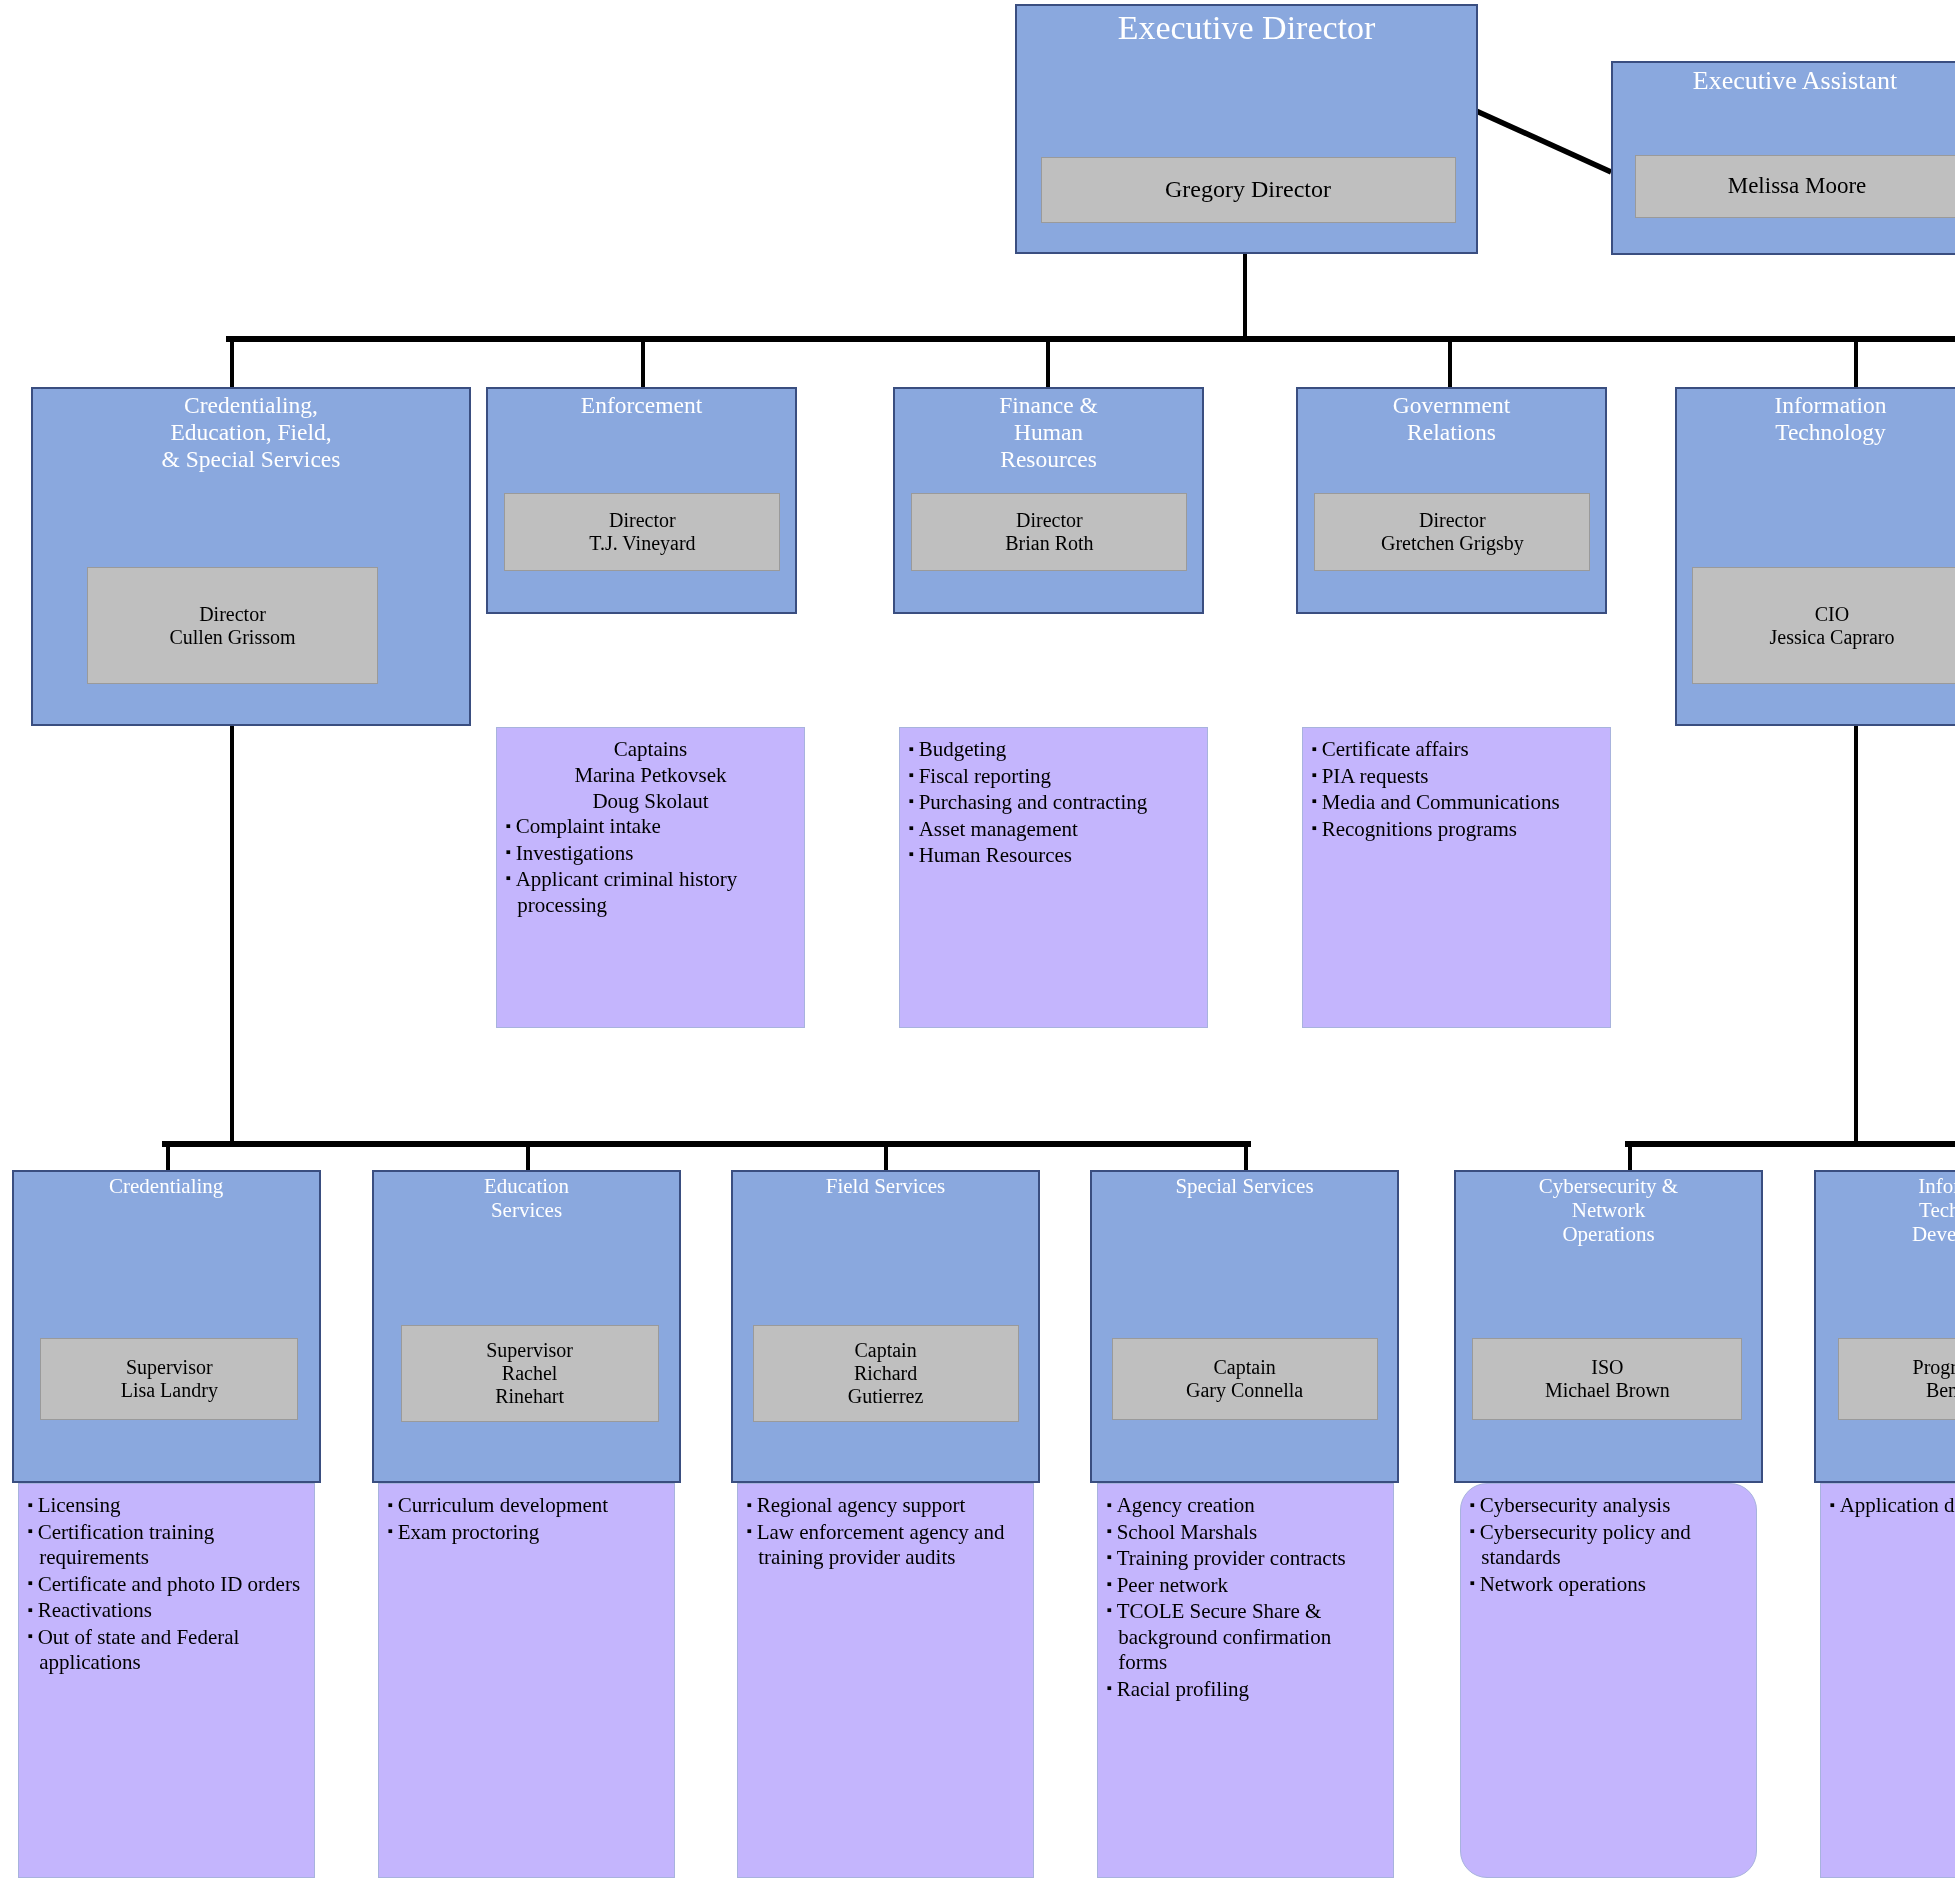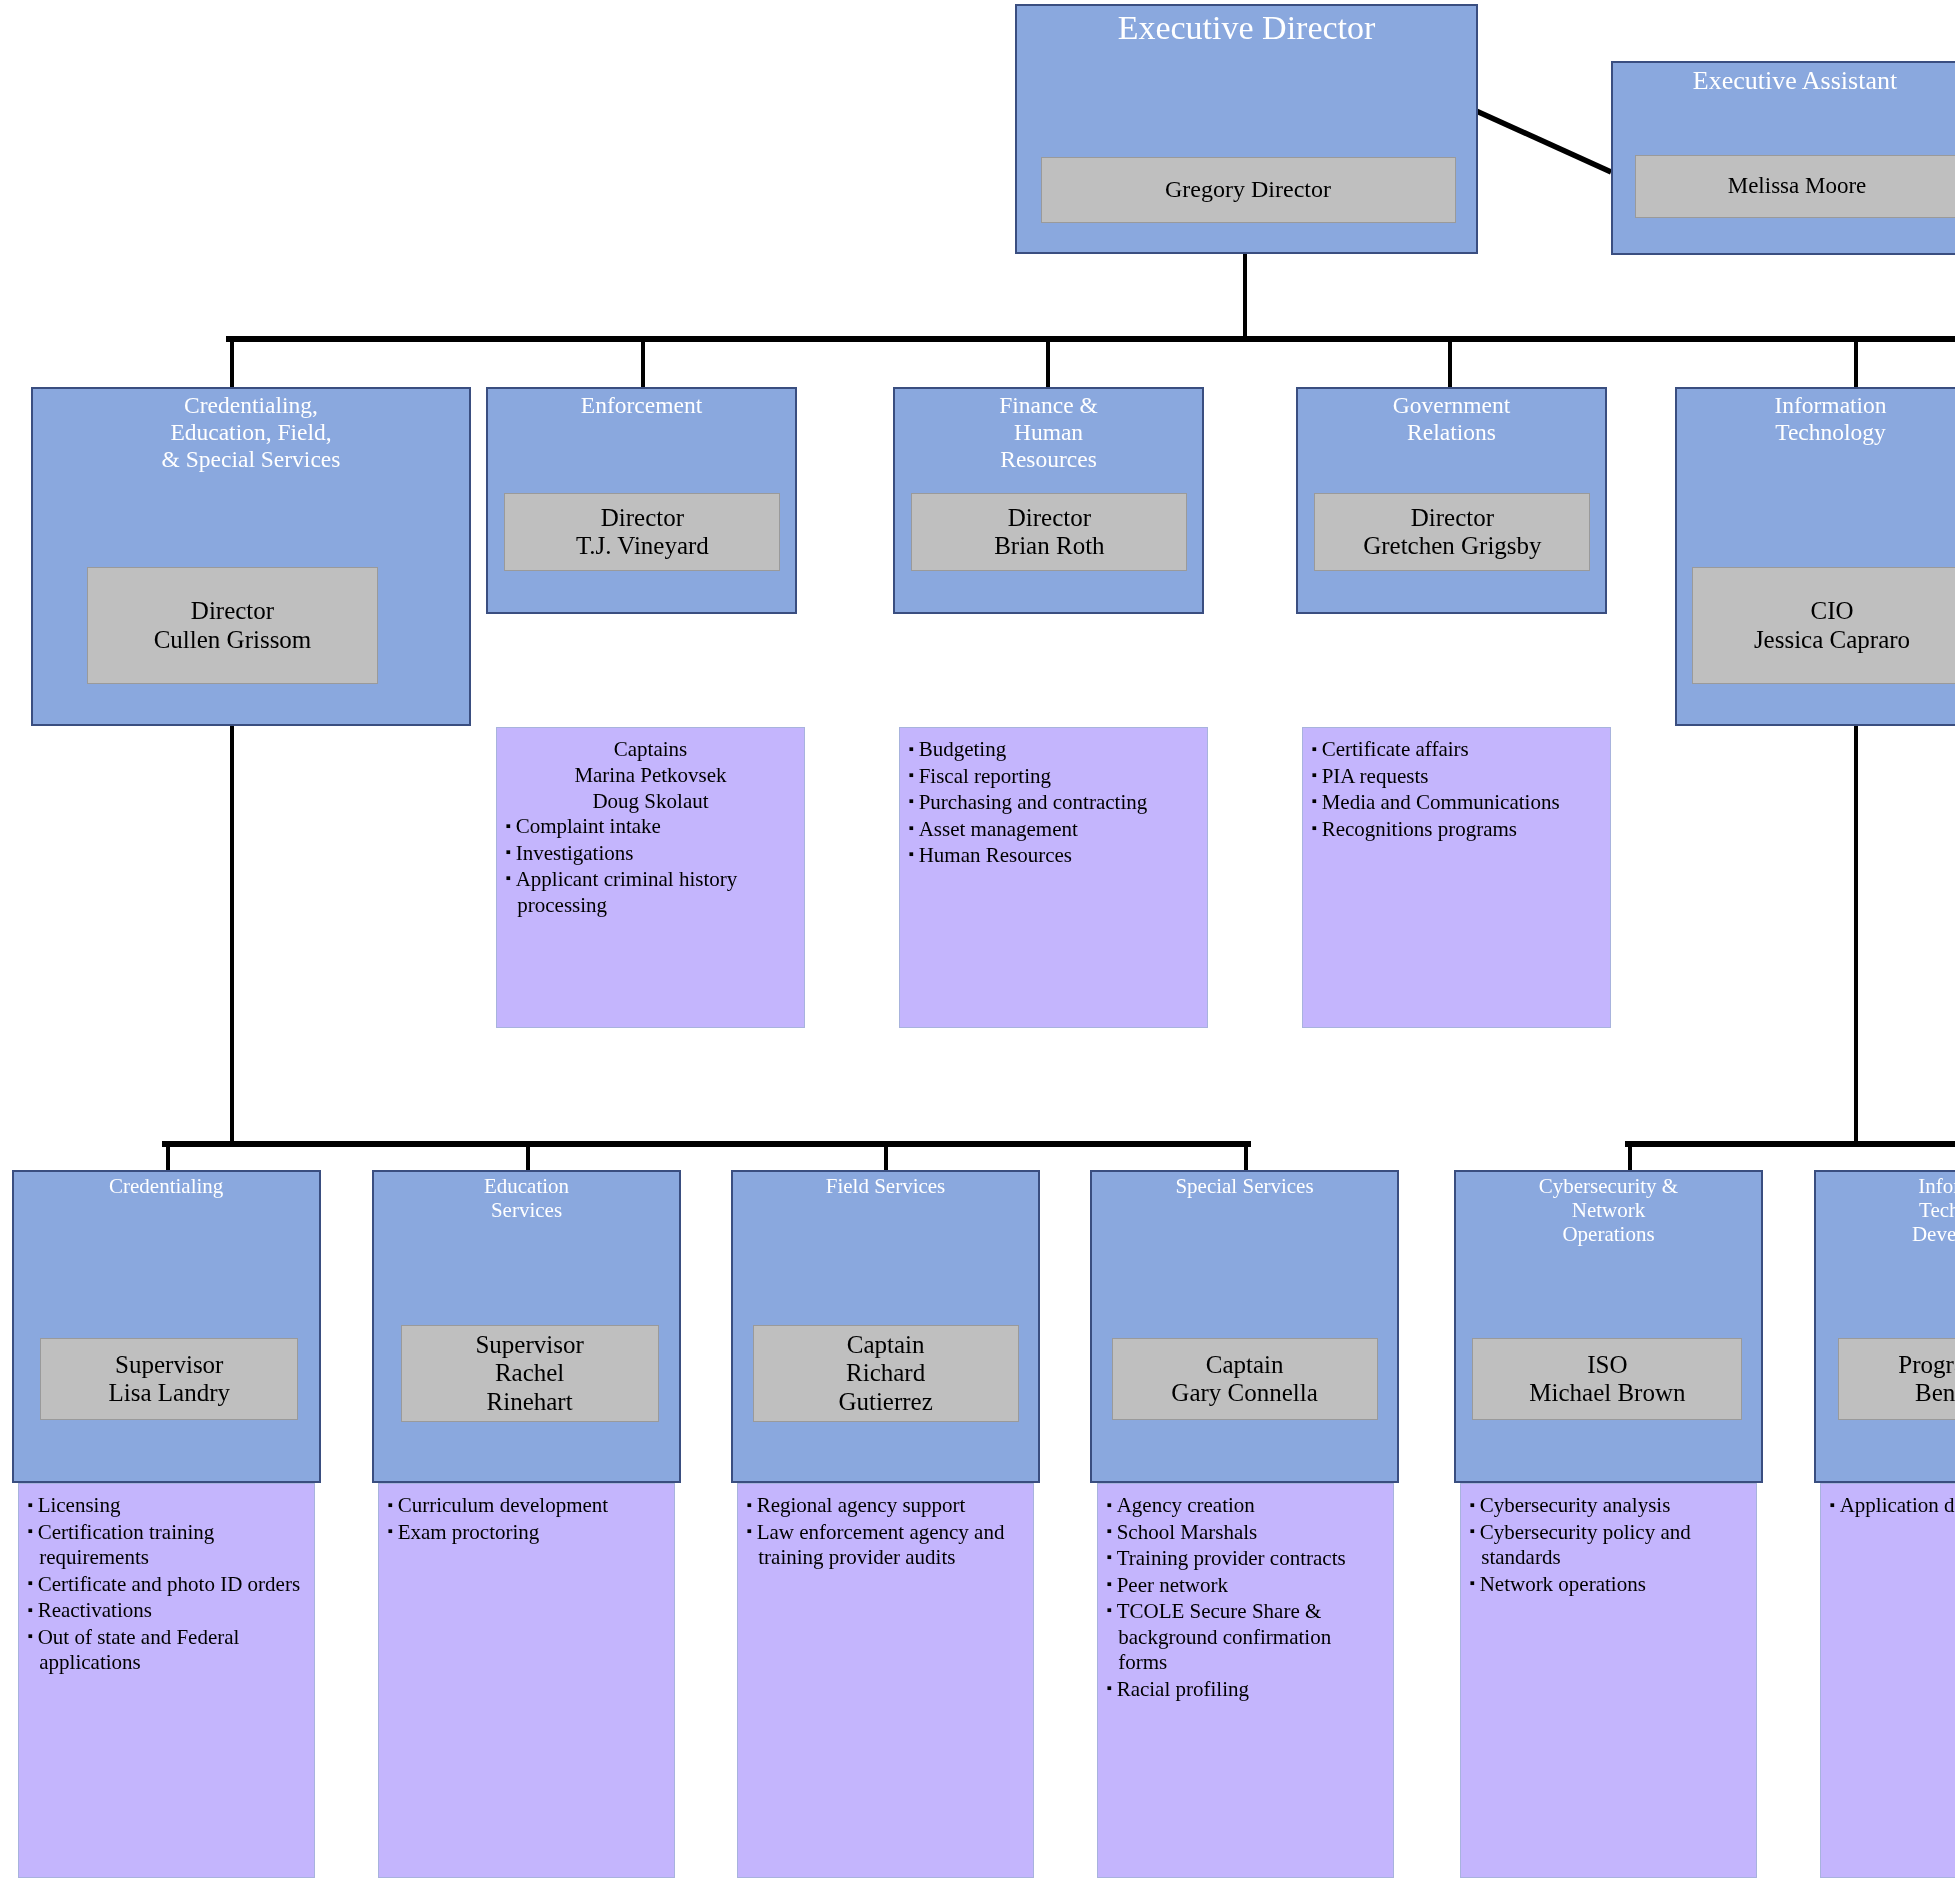--- a/index.html
+++ b/index.html
@@ -94,21 +94,21 @@
   }
   .thickbar { background:#000000; }
 
   
   .t-xl  { font-size: 34px; }
   .t-lg  { font-size: 26px; }
   .t-md  { font-size: 23.5px; }
   .t-sm  { font-size: 21px; }
   .p-xl  { font-size: 24px; }
   .p-lg  { font-size: 23px; }
-  .p-md  { font-size: 25px; }
+  .p-md  { font-size: 20px; }
   .d-md  { font-size: 21px; }
 </style>
 </head>
 <body>
 
 <div id="chart-root">
 
   <svg style="position:absolute;left:1447px;top:98px;width:188px;height:109px;z-index:1;" viewBox="0 0 480 280" width="188" height="109">
     <line x1="0" y1="0" x2="420" y2="190" stroke="#000000" stroke-width="14"></line>
   </svg>
@@ -265,21 +265,21 @@
     </ul>
   </div>
 
   <div class="node" style="left:1454px; top:1170px; width:309px; height:313px;">
     <div class="node-title t-sm">Cybersecurity &amp;
 Network
 Operations</div>
     <div class="person p-md" style="position:absolute; left:16.4px; top:166px; width:270px; height:82px;">ISO
 Michael Brown</div>
   </div>
-  <div class="detail d-md" style="left:1460px; top:1483px; width:297px; height:395px;">
+  <div class="detail d-md" style="left:1460px; top:1483px; width:297px; height:395px;border-radius:27px;">
     <ul>
       <li><span class="bul">▪</span><span>Cybersecurity analysis</span></li>
       <li><span class="bul">▪</span><span>Cybersecurity policy and standards</span></li>
       <li><span class="bul">▪</span><span>Network operations</span></li>
     </ul>
   </div>
 
   <div class="node" style="left:1814px; top:1170px; width:309px; height:313px;">
     <div class="node-title t-sm">Information
 Technology

